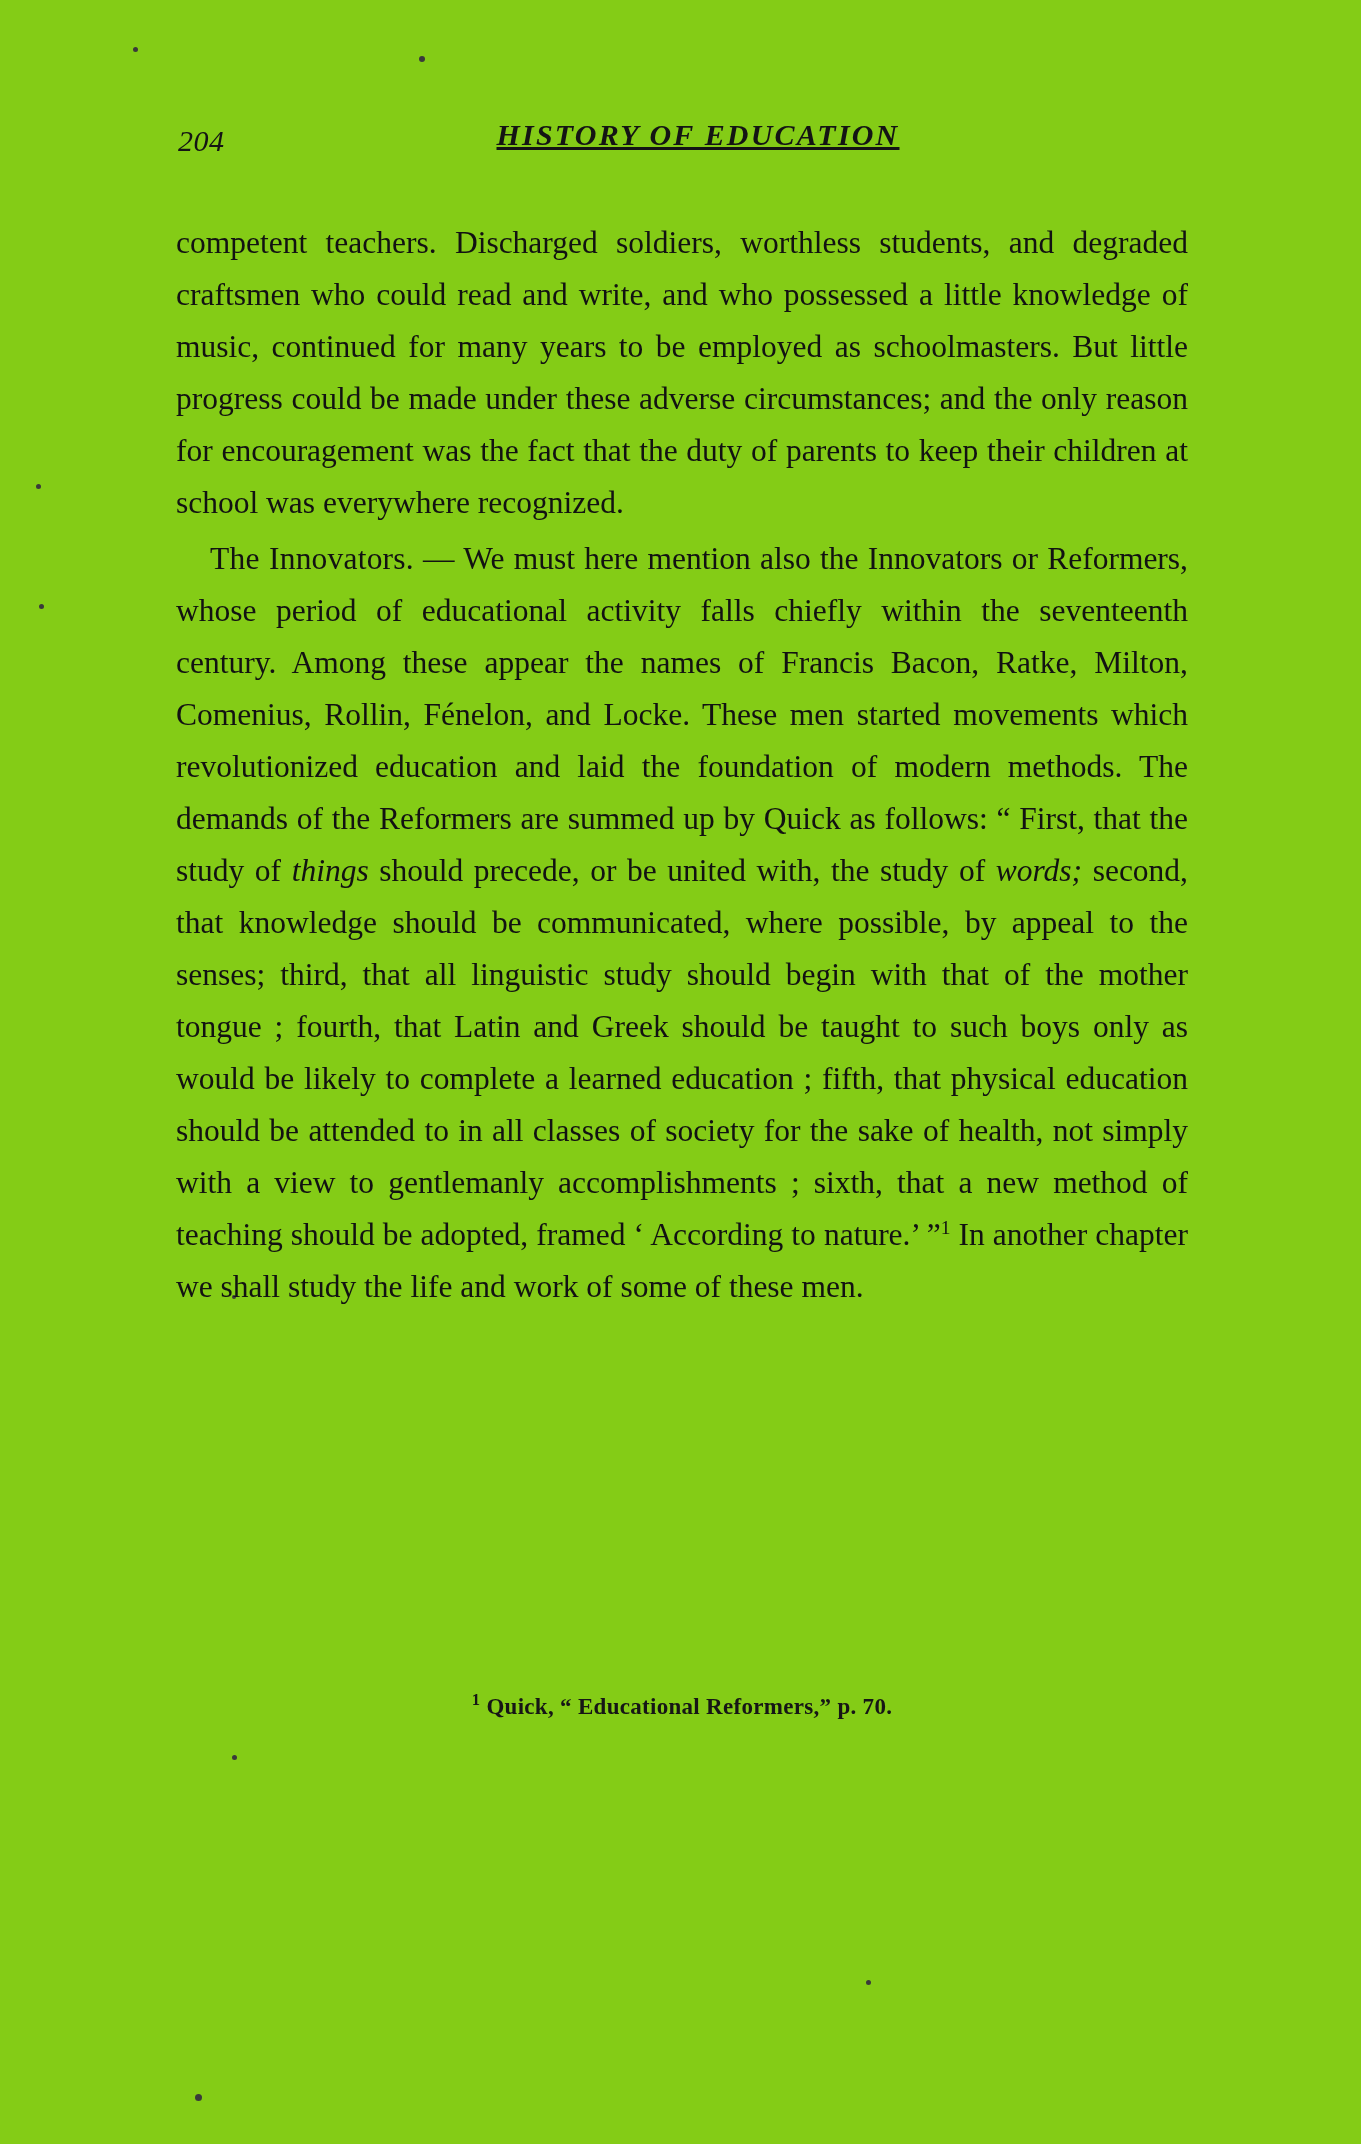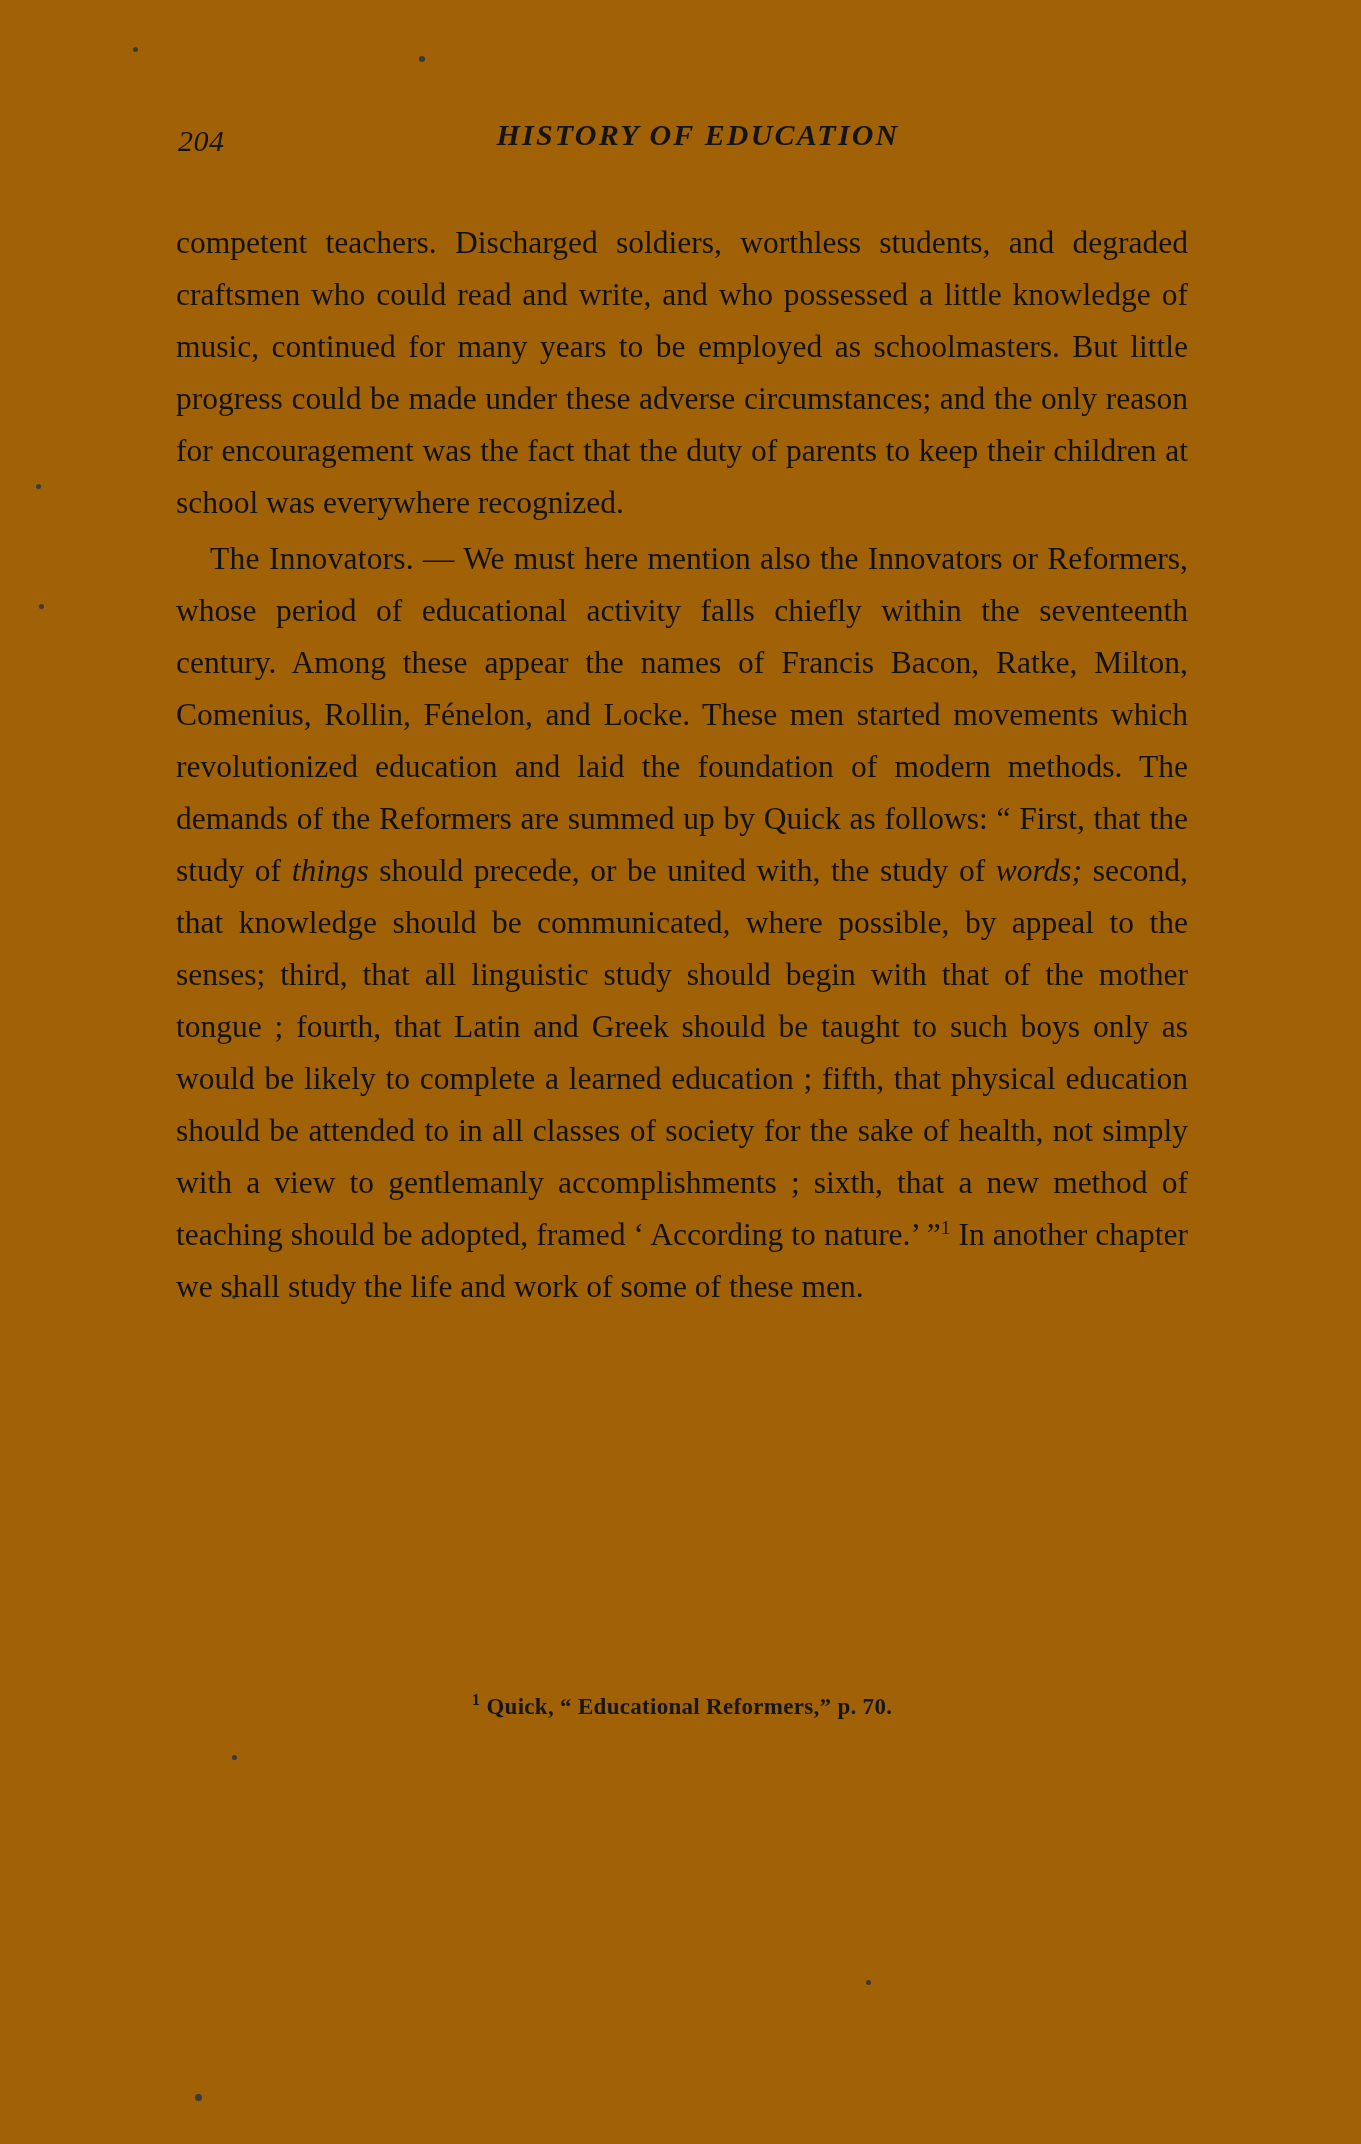--- a/index.html
+++ b/index.html
@@ -4,21 +4,21 @@
 <style>
   html, body {
     margin: 0;
     padding: 0;
     background: #ffffff;
   }
   .page {
     position: relative;
     width: 1361px;
     height: 2144px;
-    background: #a16207;
+    background: #84cc16;
     font-family: "Liberation Serif", serif;
     color: #111111;
     overflow: hidden;
   }
   .speck {
     position: absolute;
     background: #3a3a3a;
     border-radius: 50%;
   }
   .header {
@@ -44,20 +44,21 @@
     right: 0;
     top: 0;
     text-align: center;
     font-family: "Liberation Serif", serif;
     font-style: italic;
     font-weight: bold;
     font-size: 30px;
     letter-spacing: 2.2px;
     color: #141414;
     padding-left: 30px;
+    text-decoration: underline;
   }
   .body-text {
     position: absolute;
     top: 205px;
     left: 176px;
     width: 1012px;
     font-size: 31.5px;
     line-height: 52px;
     text-align: justify;
     text-justify: inter-word;

